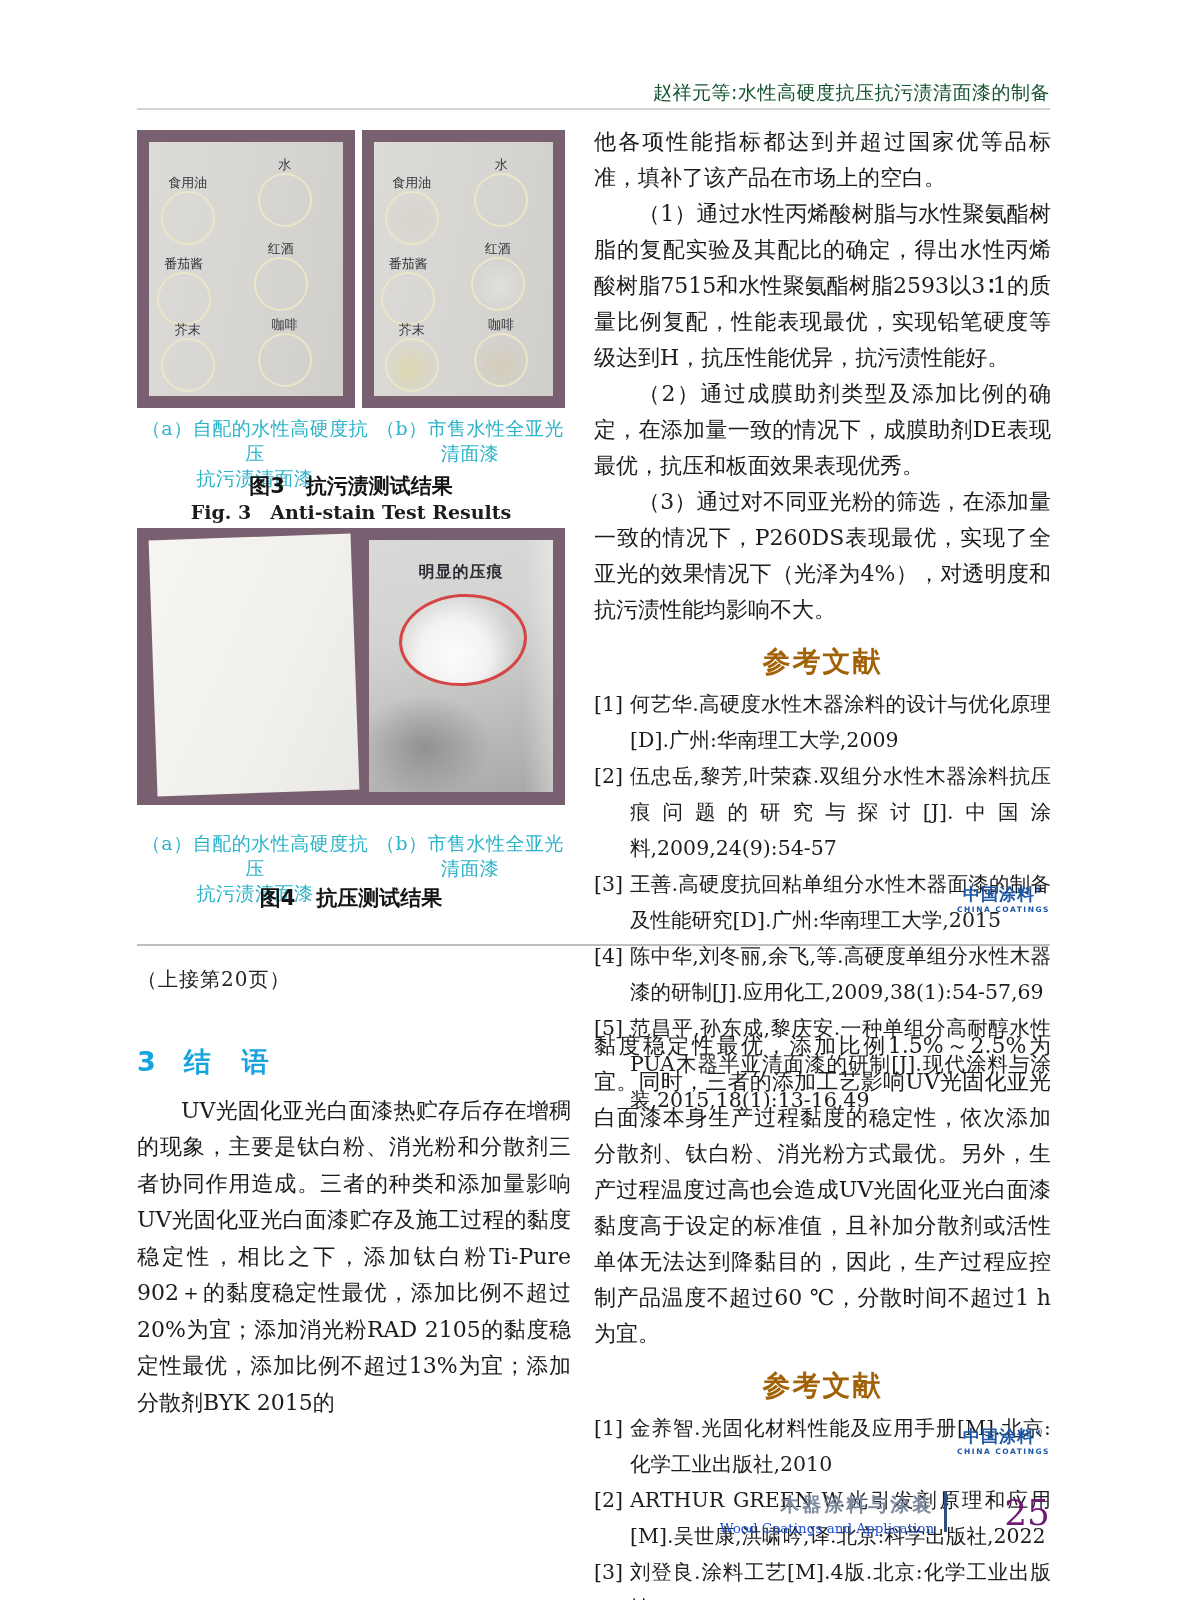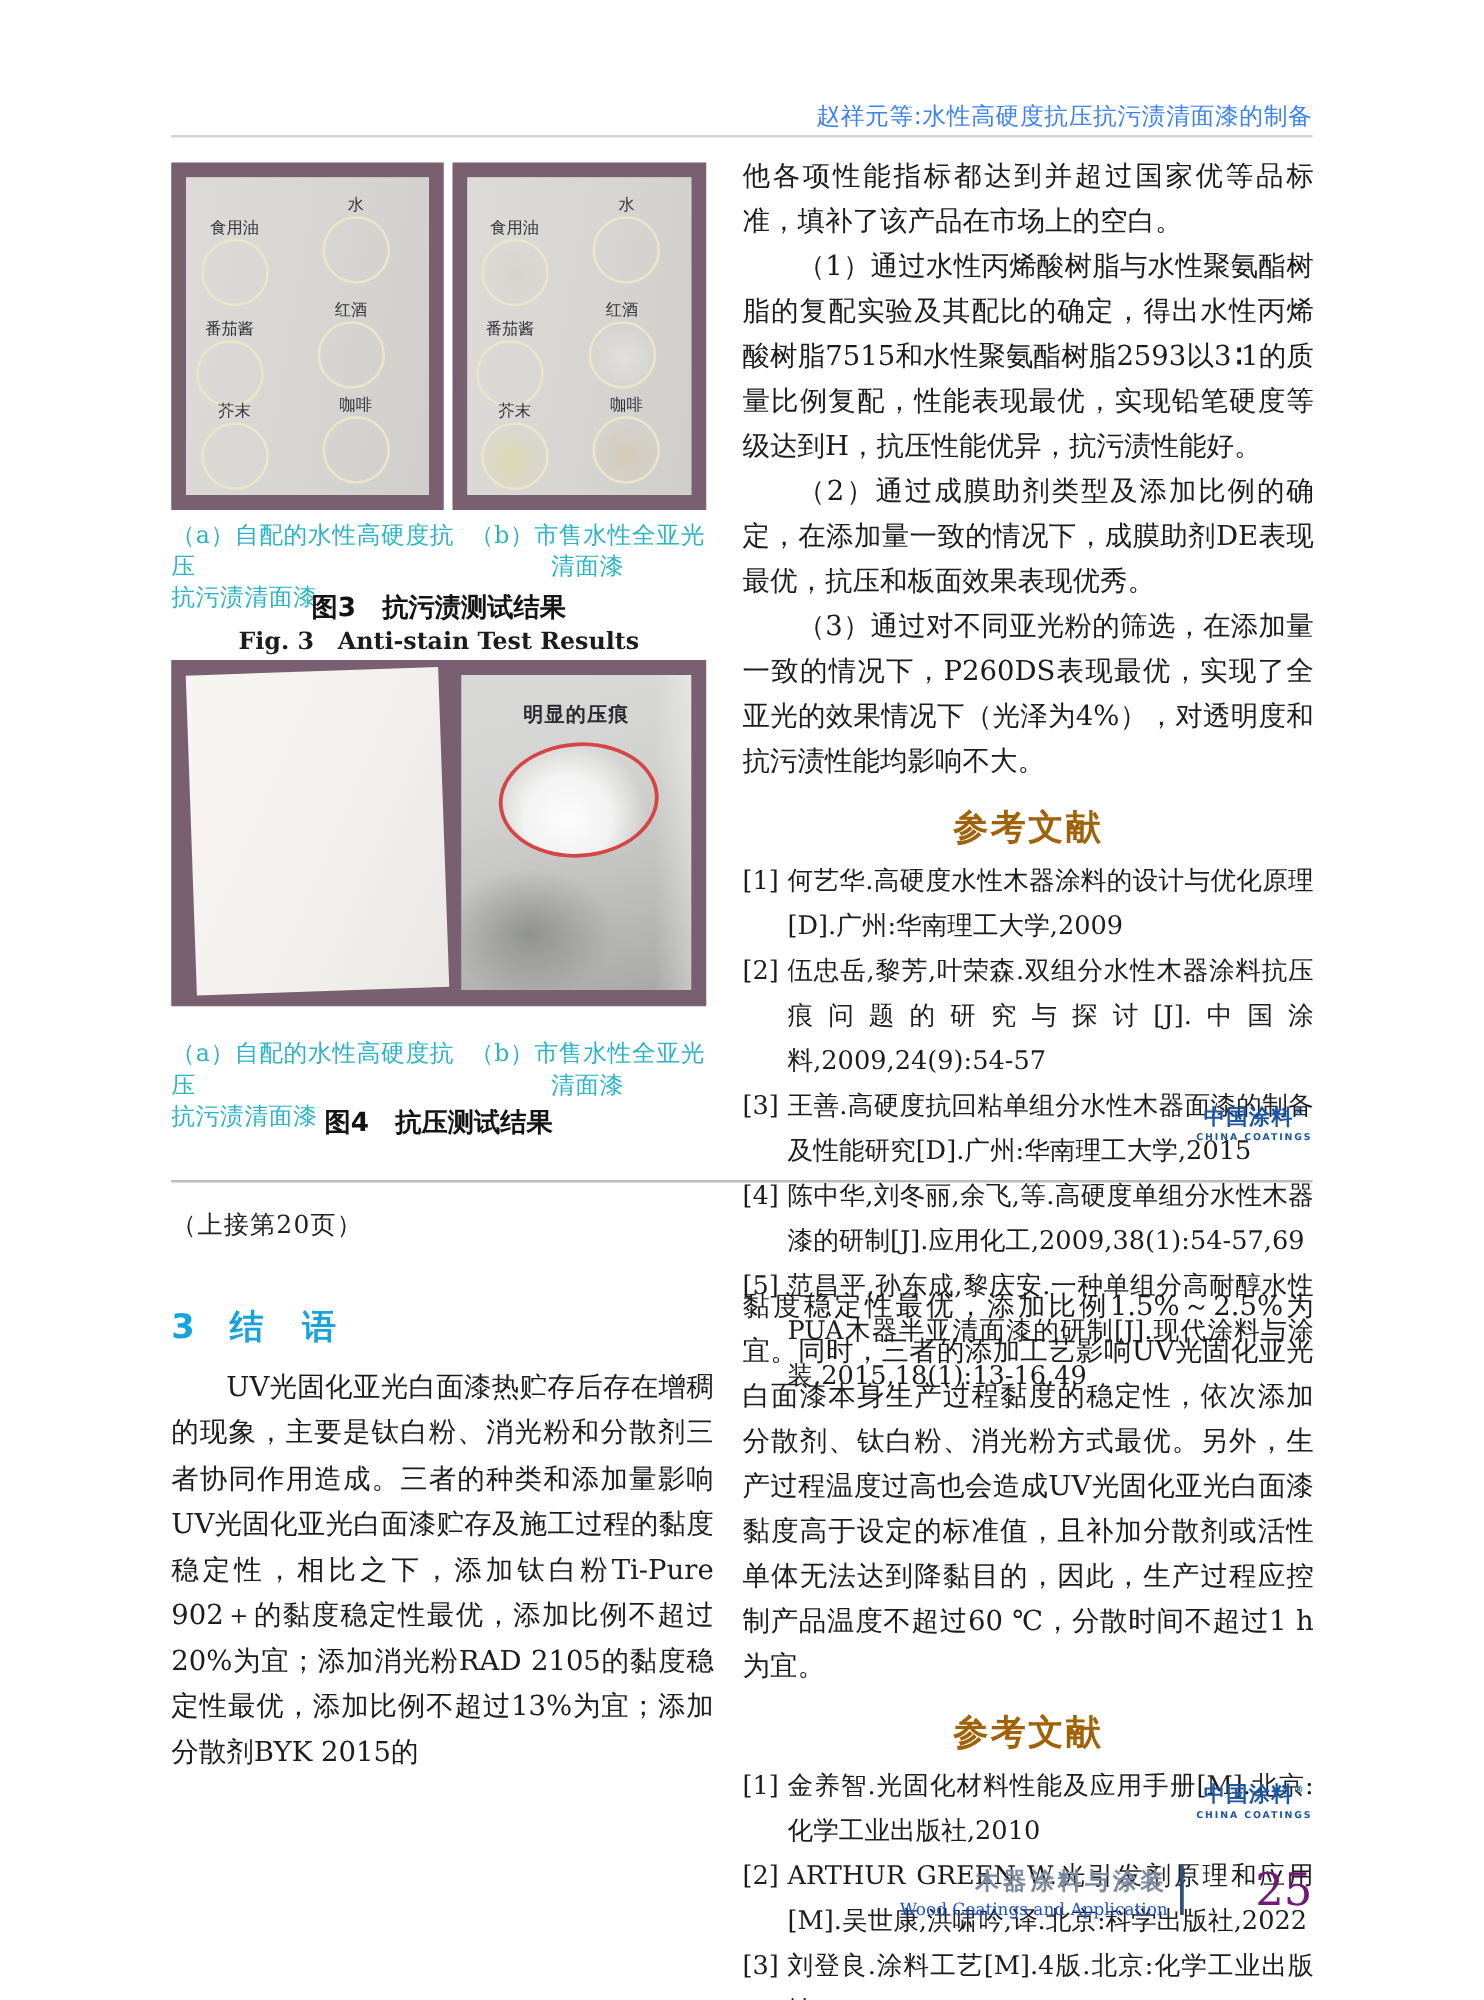--- a/index.html
+++ b/index.html
@@ -1,20 +1,20 @@
 <!DOCTYPE html>
 <html><head>
 <meta charset="utf-8">
 <style>
   html,body{margin:0;padding:0;background:#ffffff;}
   .page{position:relative;width:1187px;height:1600px;background:#ffffff;overflow:hidden;
         font-family:"DejaVu Serif","Liberation Serif",serif;color:#1c1c1e;}
   
   .running-title{position:absolute;top:80px;left:137px;width:913px;text-align:right;
-        font-size:19px;color:#3b82f6;font-family:"DejaVu Sans","Liberation Sans",sans-serif;letter-spacing:.5px;}
+        font-size:19px;color:#14532d;font-family:"DejaVu Sans","Liberation Sans",sans-serif;letter-spacing:.5px;}
   .header-rule{position:absolute;top:108px;left:137px;width:913px;height:2px;background:#cfd4d7;}
   
   .fig3-frames{position:absolute;left:137px;top:130px;width:428px;display:flex;gap:7px;}
   .frame{border:12px solid #786070;box-sizing:border-box;height:278px;}
   .frame.f-a{width:218px;}
   .frame.f-b{width:203px;}
   .stain-panel{position:relative;width:100%;height:100%;
         background:linear-gradient(100deg,#dcdbd7 0%,#d6d5d1 55%,#cfcecb 100%);}
   .cell{position:absolute;display:flex;flex-direction:column;align-items:center;}
   .cell .s-label{font-size:13px;color:#33333b;line-height:15px;margin-bottom:1px;
@@ -38,21 +38,21 @@
           linear-gradient(165deg,#d9d9d7 0%,#d3d3d1 35%,#c3c4c2 62%,#a7a8a6 100%); font-weight: bold;}
   .press-label{position:absolute;top:22px;left:0;width:100%;text-align:center;
         font-size:16px;color:#2b2b33;letter-spacing:1px;}
   .press-ellipse{position:absolute;left:30px;top:54px;width:122px;height:86px;border-radius:50%;
         border:3px solid #d64545;transform:rotate(-4deg);
         background:radial-gradient(circle at 42% 68%,rgba(255,255,255,.95) 0%,rgba(255,255,255,.75) 38%,transparent 70%);}
   
   .cap-row{position:absolute;left:137px;width:430px;display:flex;}
   .cap-row.r3{top:416px;} .cap-row.r4{top:831px;}
   .cap{color:#2bb3c8;font-size:19px;line-height:25px;letter-spacing:.5px;}
-  .cap-a{width:236px;text-align:left;}
+  .cap-a{width:236px;text-align:center;}
   .cap-b{width:194px;text-align:center;}
   .fig-title-zh{position:absolute;left:137px;width:428px;text-align:center;font-weight:bold;
         font-size:21px;color:#141414;font-family:"DejaVu Sans","Liberation Sans",sans-serif;}
   .fig-title-en{position:absolute;left:137px;width:428px;text-align:center;font-weight:bold;font-size:19px;}
   .t3zh{top:472px;} .t3en{top:500px;} .t4zh{top:884px;} .t4en{top:912px;}
   
   .col{position:absolute;width:457px;font-size:22px;line-height:36px;text-align:justify;}
   .col p{margin:0;}
   .col p.indent{text-indent:2em;}
   .top-right{left:594px;top:124px;}

